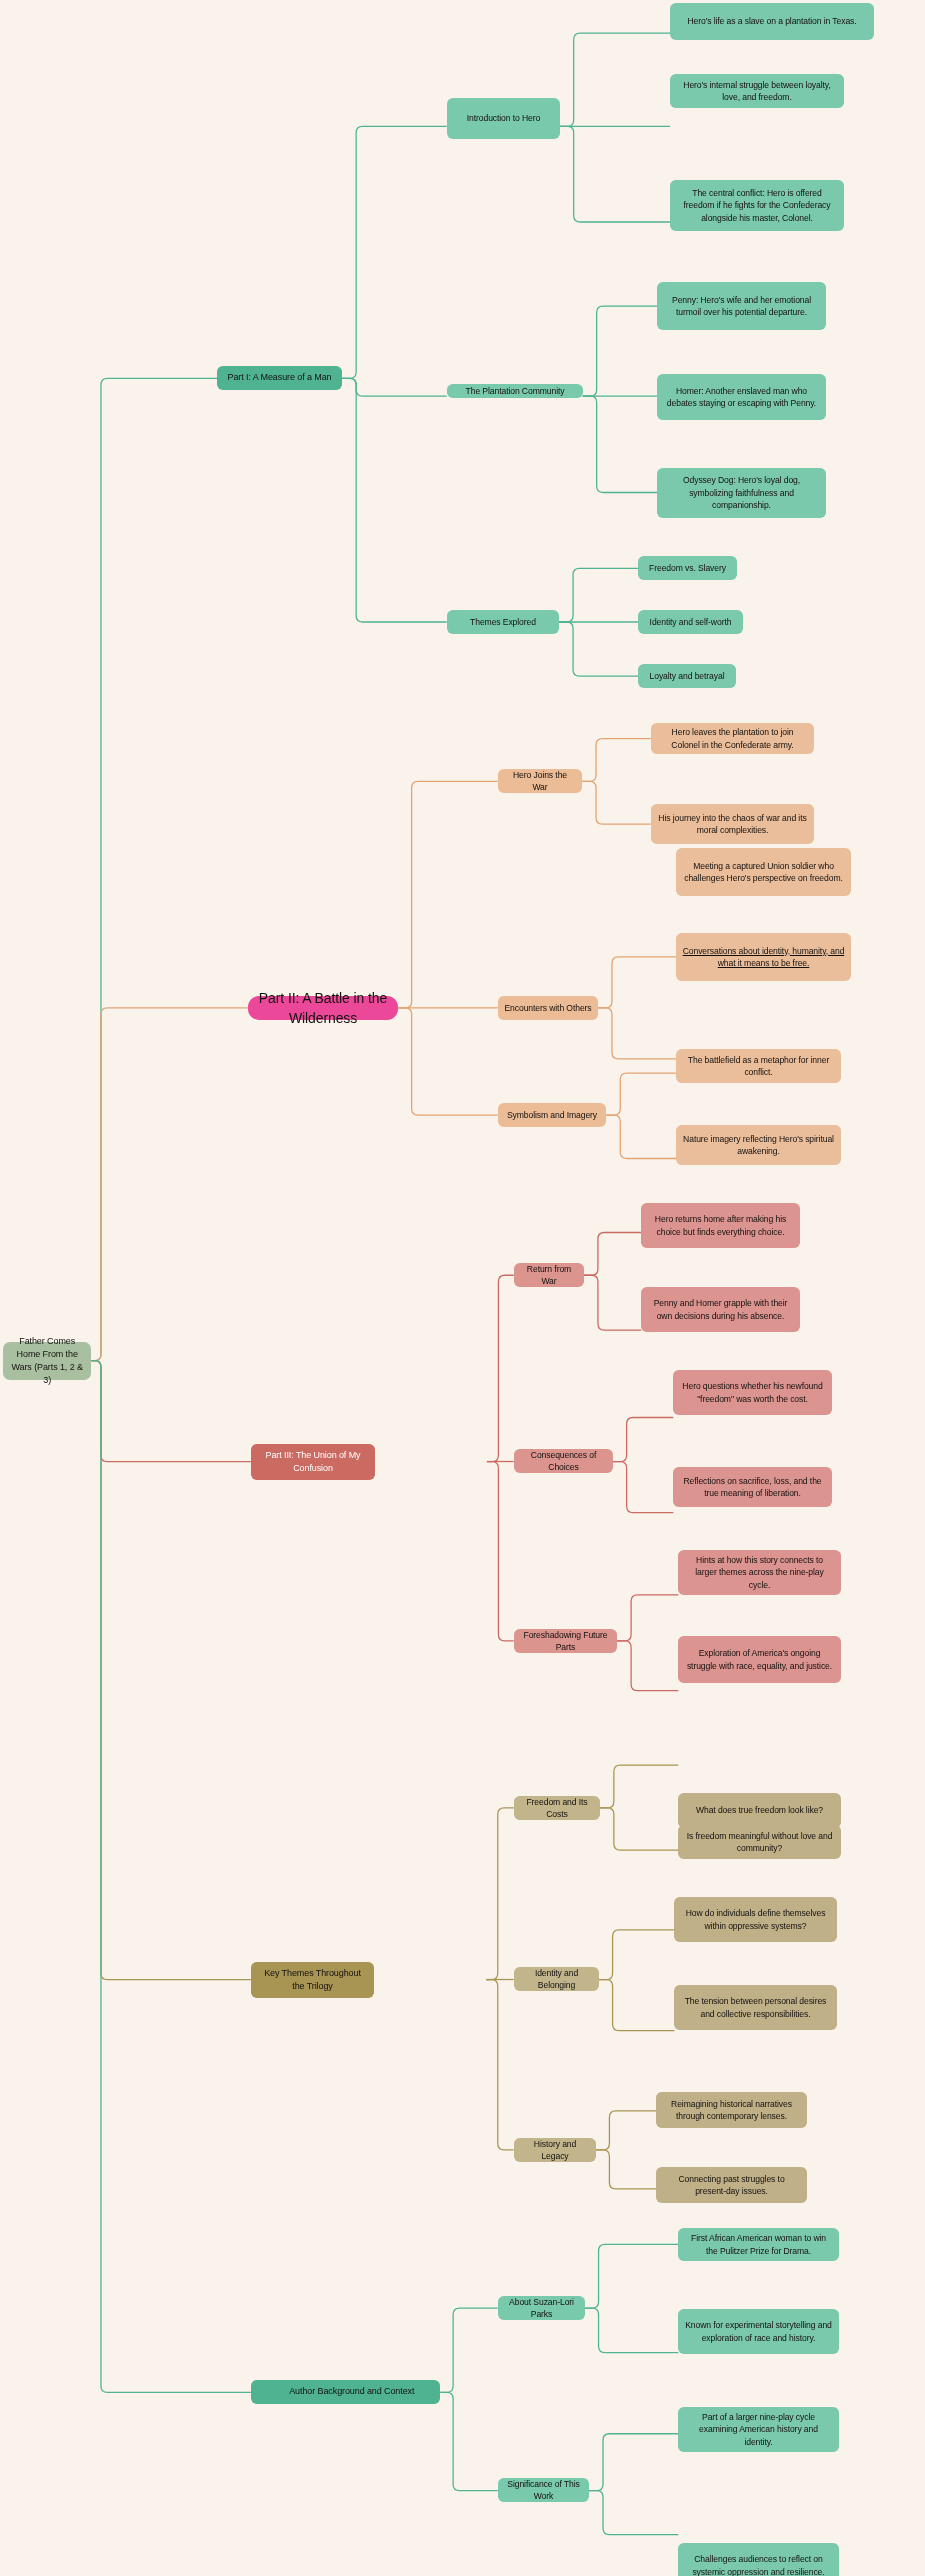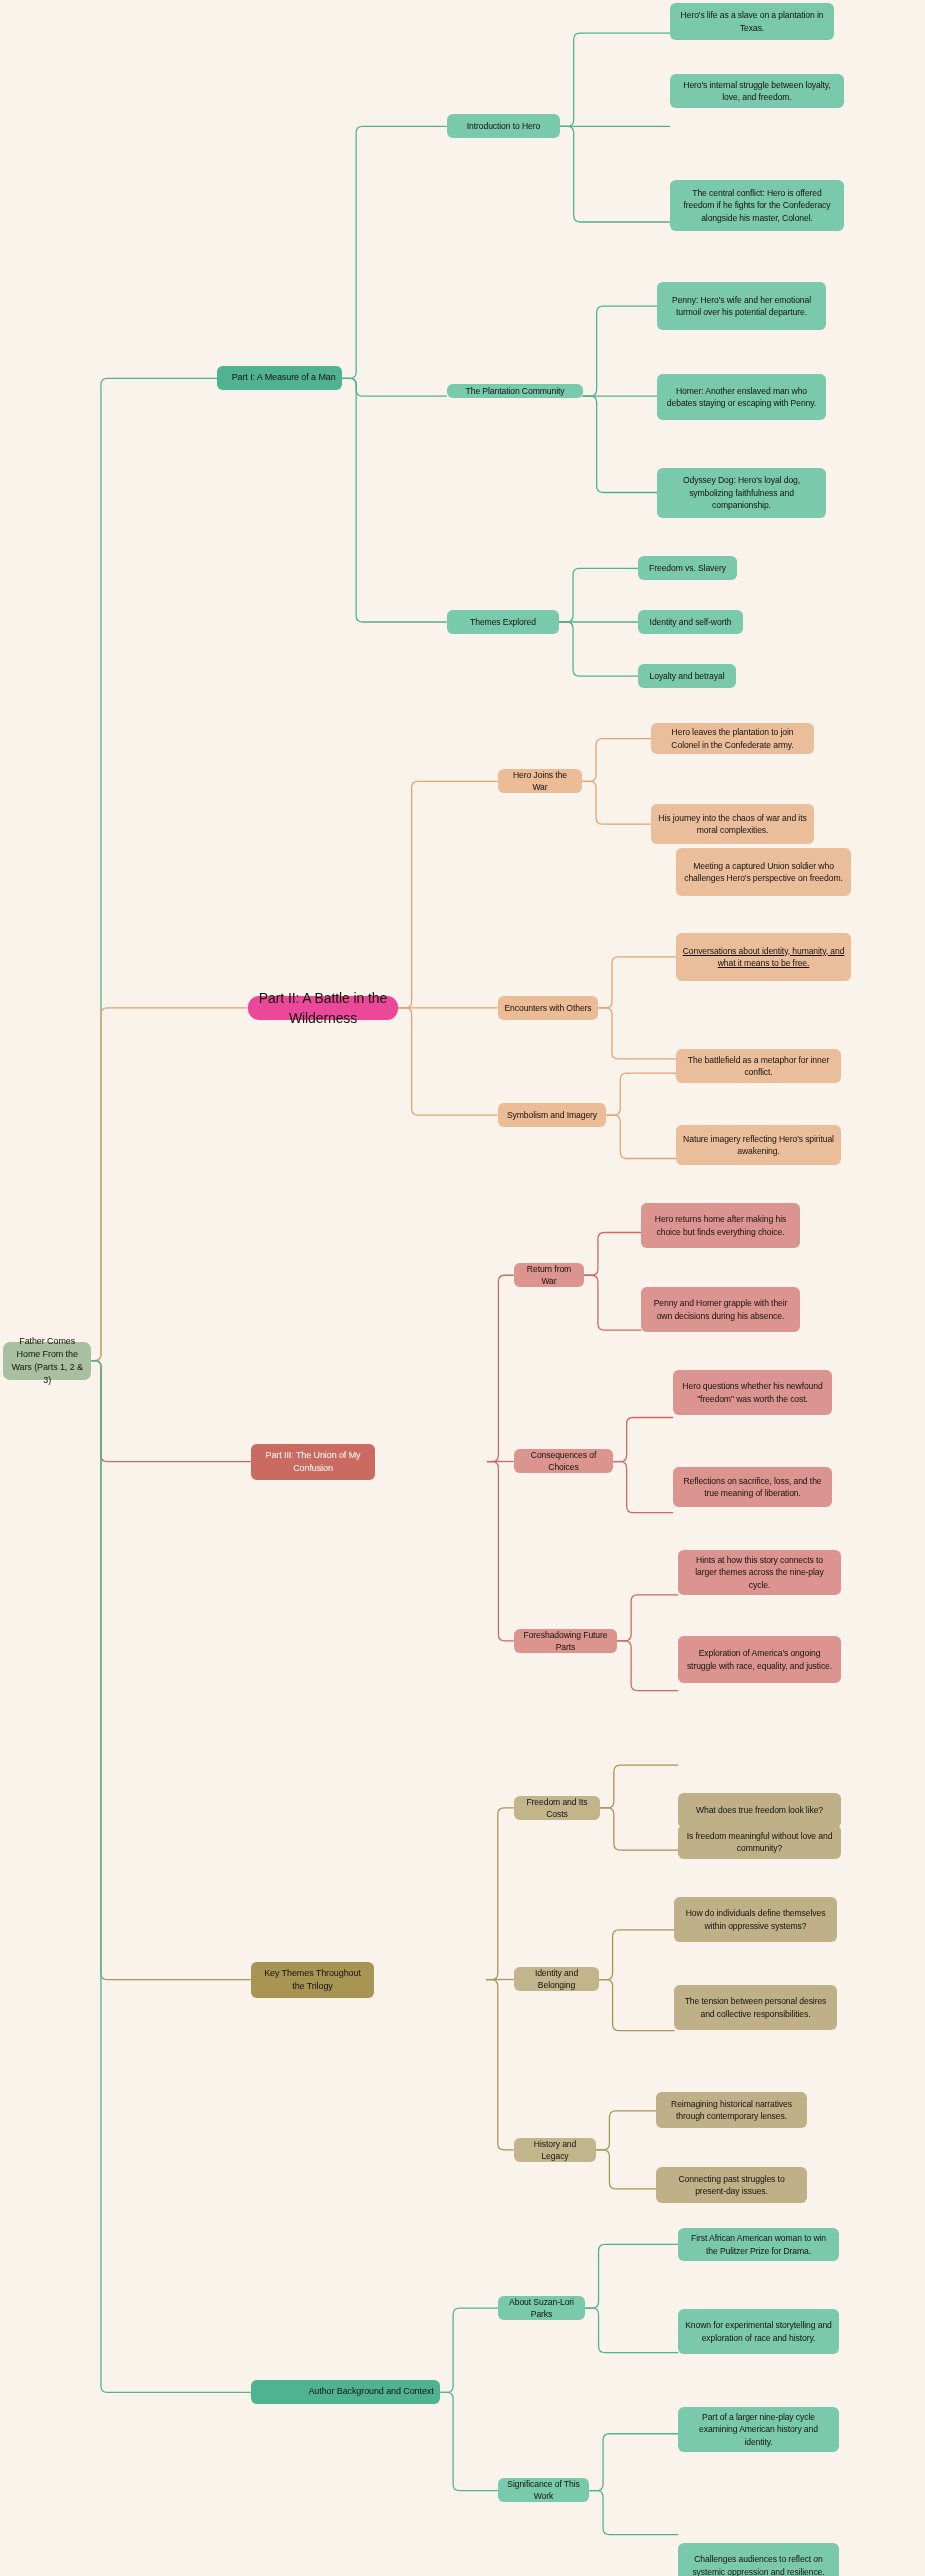--- a/index.html
+++ b/index.html
@@ -37,21 +37,21 @@
     color: #14110f;
     letter-spacing: -0.1px;
   }
   
   .n-root {
     background: #A8C0A0;
     font-size: 9px;
     border-radius: 7px;
   }
   
-  .n-g1 { background: #4FB392; font-size: 9px; justify-content: flex-end; }
+  .n-g1 { background: #4FB392; font-size: 9px; }
   .n-g2 { background: #79C9AC; font-size: 8.6px; }
   .n-g3 { background: #7BC9AC; font-size: 8.6px; }
   
   .n-o1 { background: #ec4899; font-size: 14px; border-radius: 11px; }
   .n-o2 { background: #EBBC96; font-size: 8.6px; }
   .n-o3 { background: #EBBE9B; font-size: 8.6px; }
   
   .n-r1 { background: #CB6A60; font-size: 9px; color: #ffffff; }
   .n-r2 { background: #DC948F; font-size: 8.6px; }
   .n-r3 { background: #DC9490; font-size: 8.6px; }
@@ -145,24 +145,24 @@
   </svg>
 
   <div class="node n-root" style="left:3.2px; top:1342px; width:88px; height:38px;">
     <span>Father Comes Home From the Wars (Parts 1, 2 &amp; 3)</span>
   </div>
 
   <div class="node n-g1" style="left:217px; top:366px; width:125px; height:24px;">
     <span>Part I: A Measure of a Man</span>
   </div>
 
-  <div class="node n-g2" style="left:447px; top:114px; width:113px; height:24px;border-radius:6px;">
+  <div class="node n-g2" style="left:447px; top:98px; width:113px; height:41px;border-radius:6px;">
     <span>Introduction to Hero</span>
   </div>
-  <div class="node n-g3" style="left:670px; top:3.2px; width:164px; height:37px;">
+  <div class="node n-g3" style="left:670px; top:3.2px; width:204px; height:37px;">
     <span>Hero's life as a slave on a plantation in Texas.</span>
   </div>
   <div class="node n-g3" style="left:670px; top:180px; width:174px; height:51px;">
     <span>The central conflict: Hero is offered freedom if he fights for the Confederacy alongside his master, Colonel.</span>
   </div>
   <div class="node n-g3" style="left:670px; top:74px; width:174px; height:34px;">
     <span>Hero's internal struggle between loyalty, love, and freedom.</span>
   </div>
 
   <div class="node n-g2" style="left:447px; top:384px; width:136px; height:14px;">

